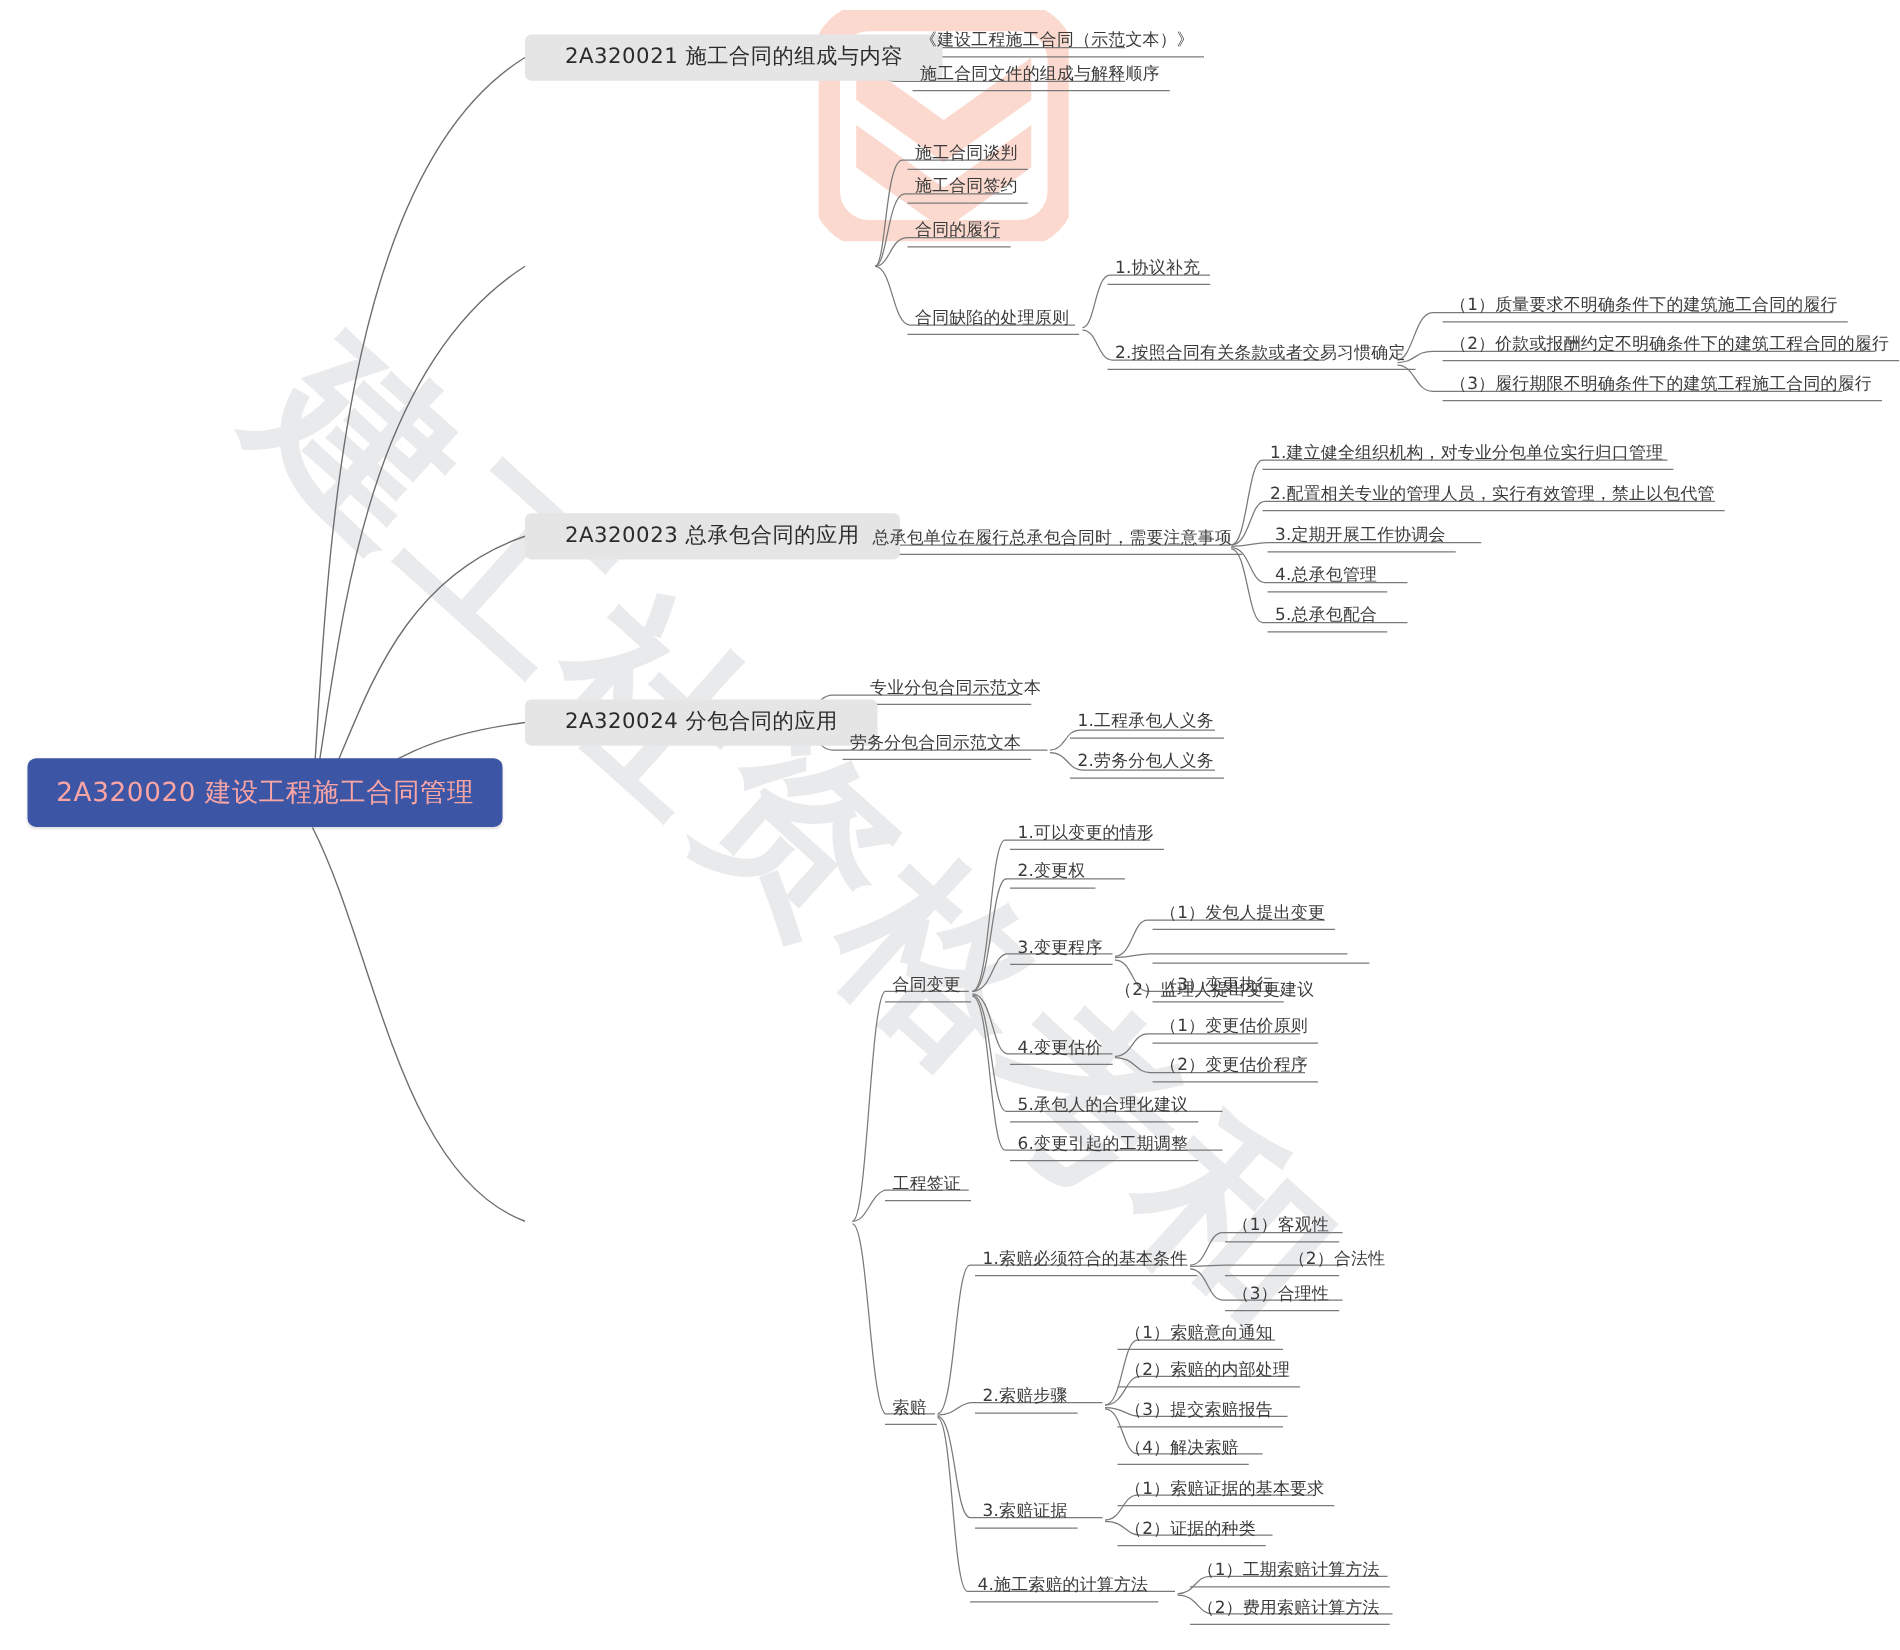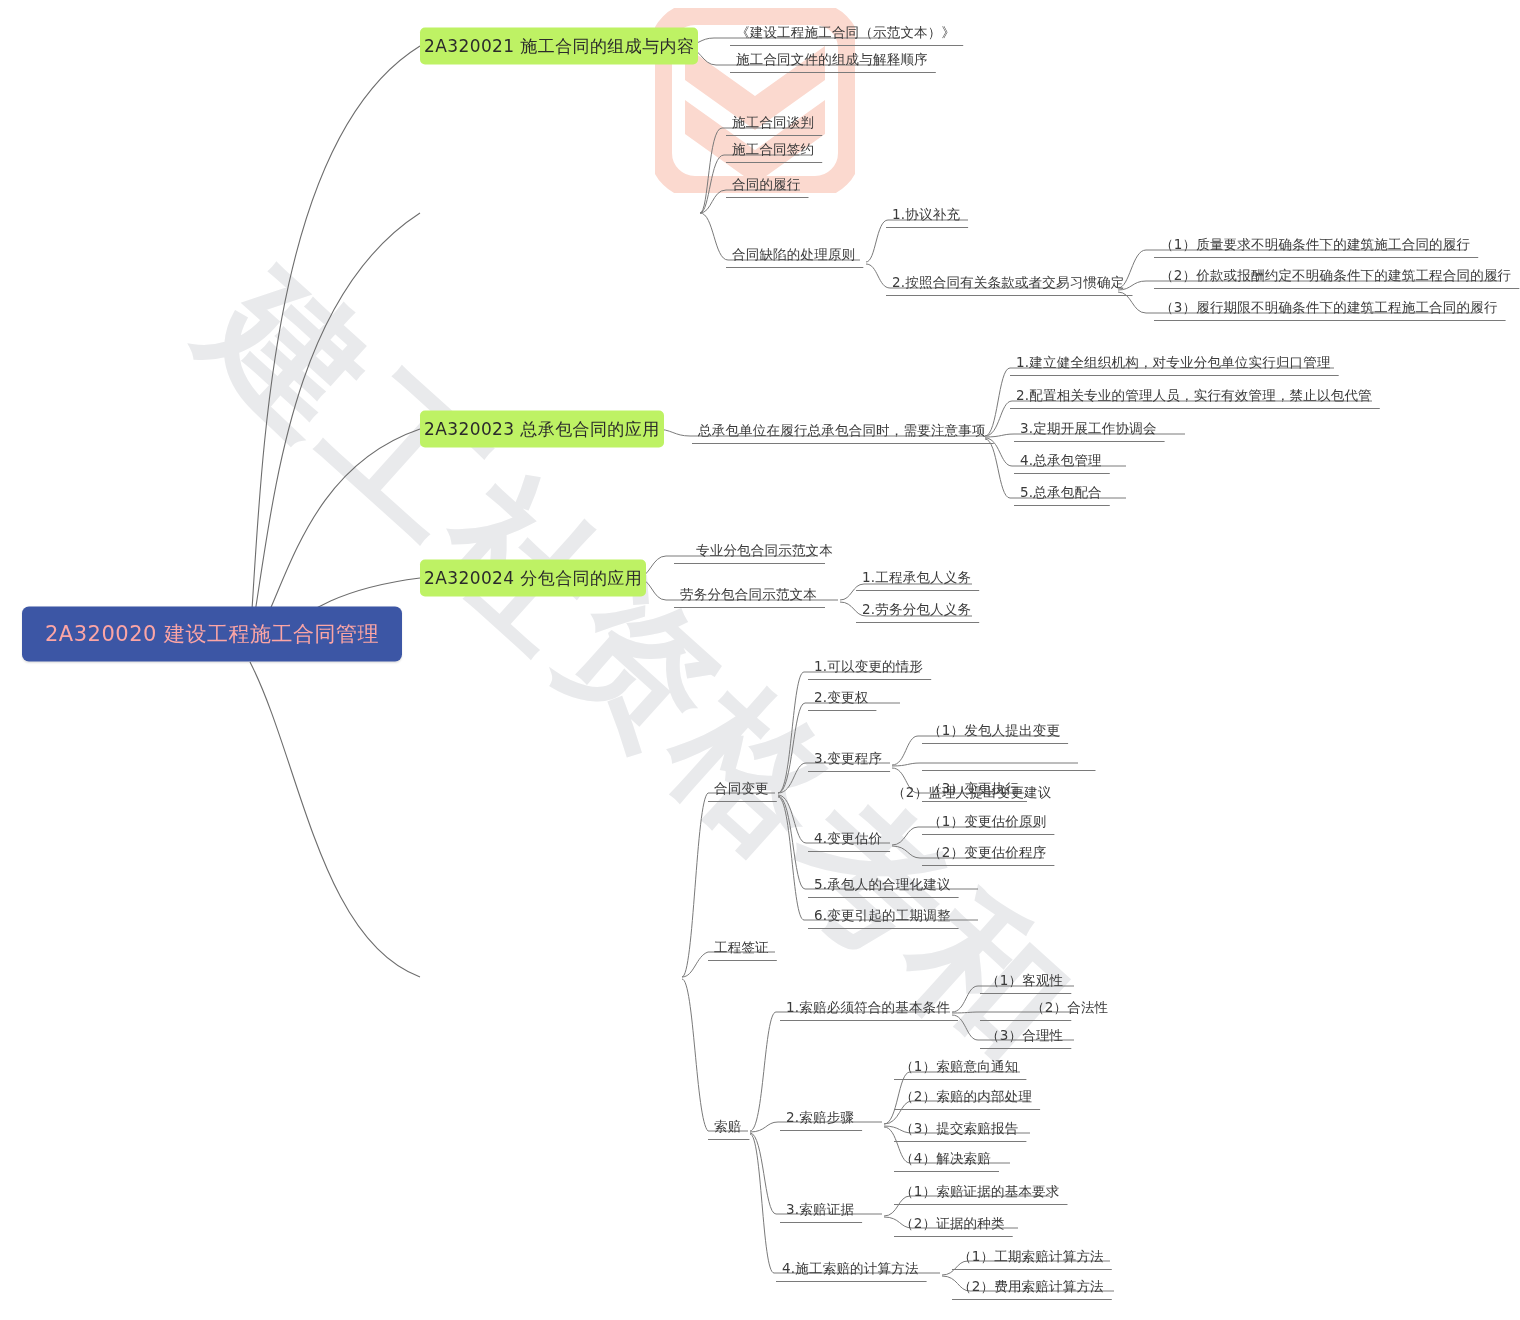--- a/index.html
+++ b/index.html
@@ -49,25 +49,25 @@
   .root{
     background:#3c56a5;
     color:#fca5a5;
     border-radius:7px;
     font-size:21px;
     letter-spacing:.5px;
     padding:17px 23px;
     box-shadow:0 1px 2px rgba(0,0,0,.12);
   }
   .lvl1{
-    background:#bef264;
+    background:#e5e5e5;
     color:#2b2b2b;
     border-radius:5px;
     font-size:17px;
-    padding:10px 4px;
+    padding:10px 32px;
     letter-spacing:.4px;
   }
   .leaf{
     color:#3a3a3a;
     font-size:13.5px;
     letter-spacing:.2px;
     padding:0 2px 3px 2px;
   }
 </style>
 </head>

